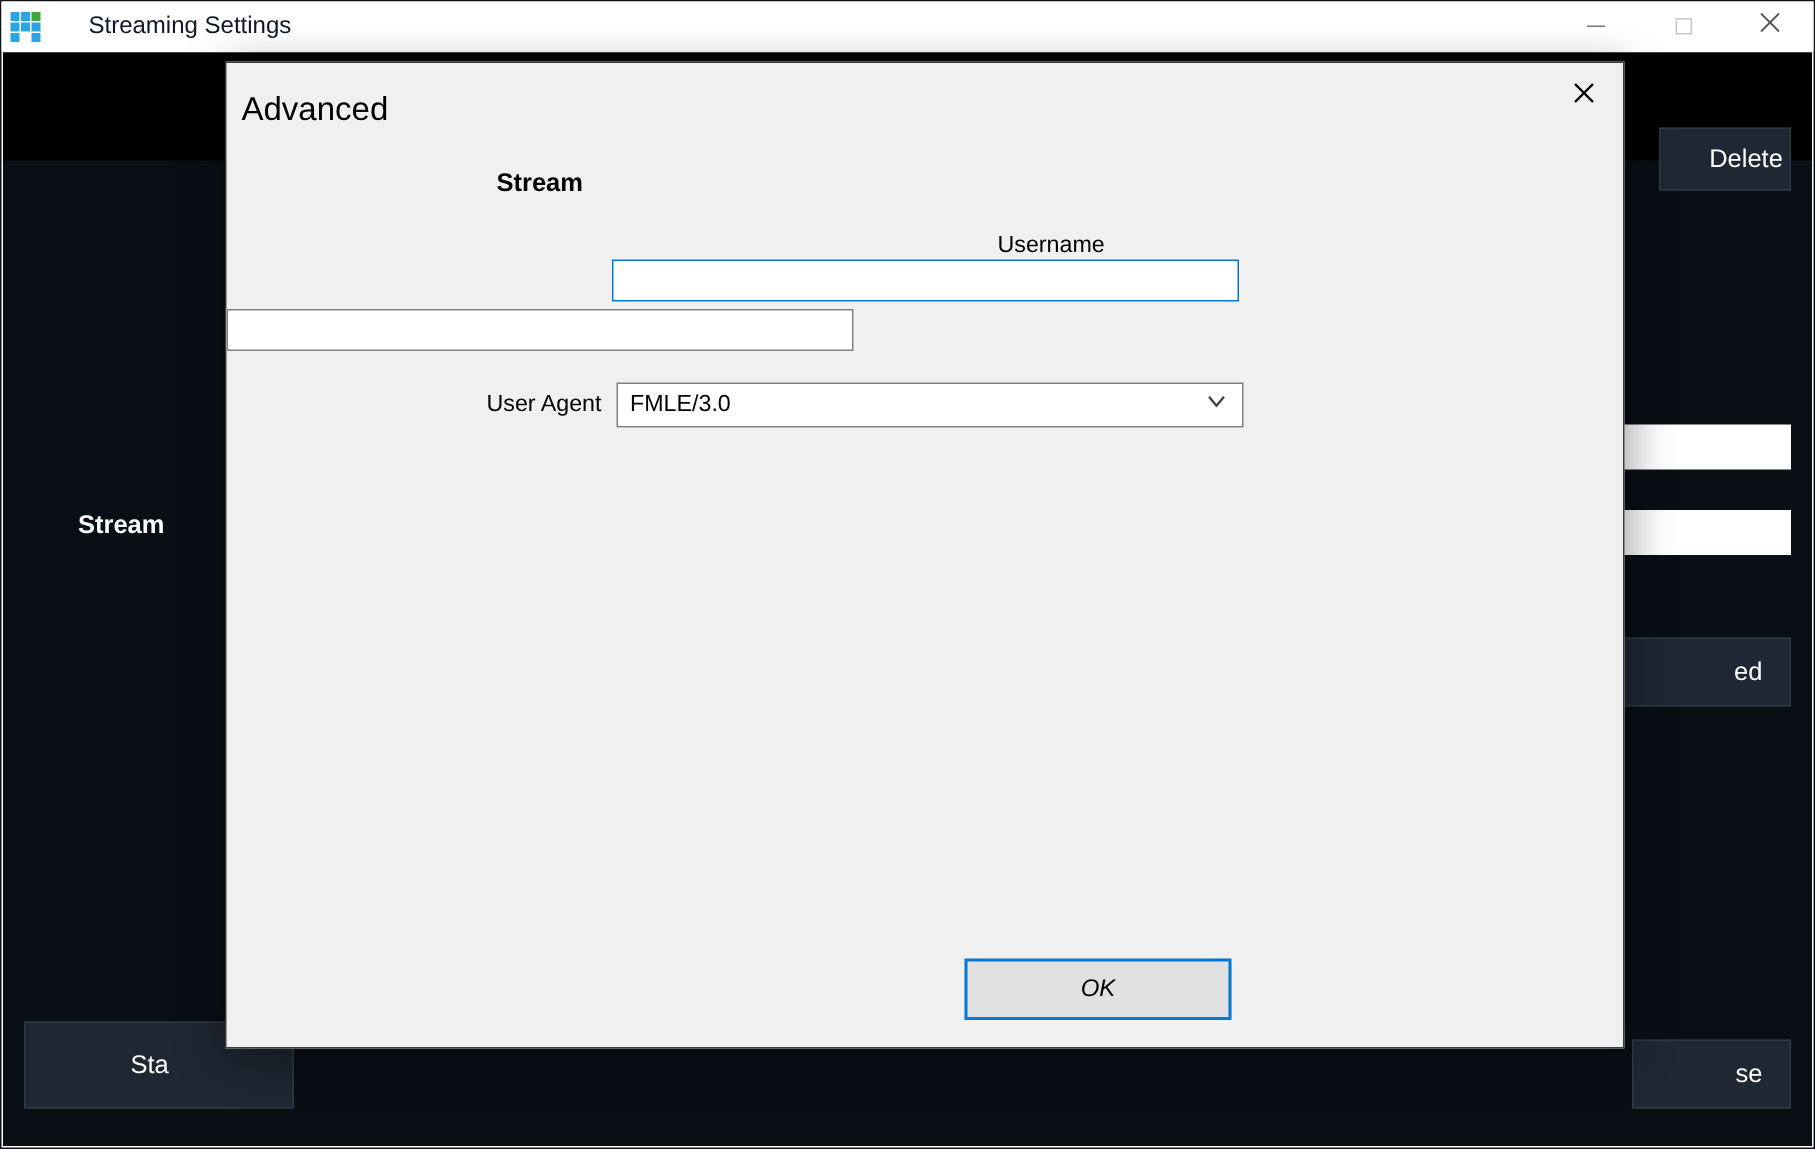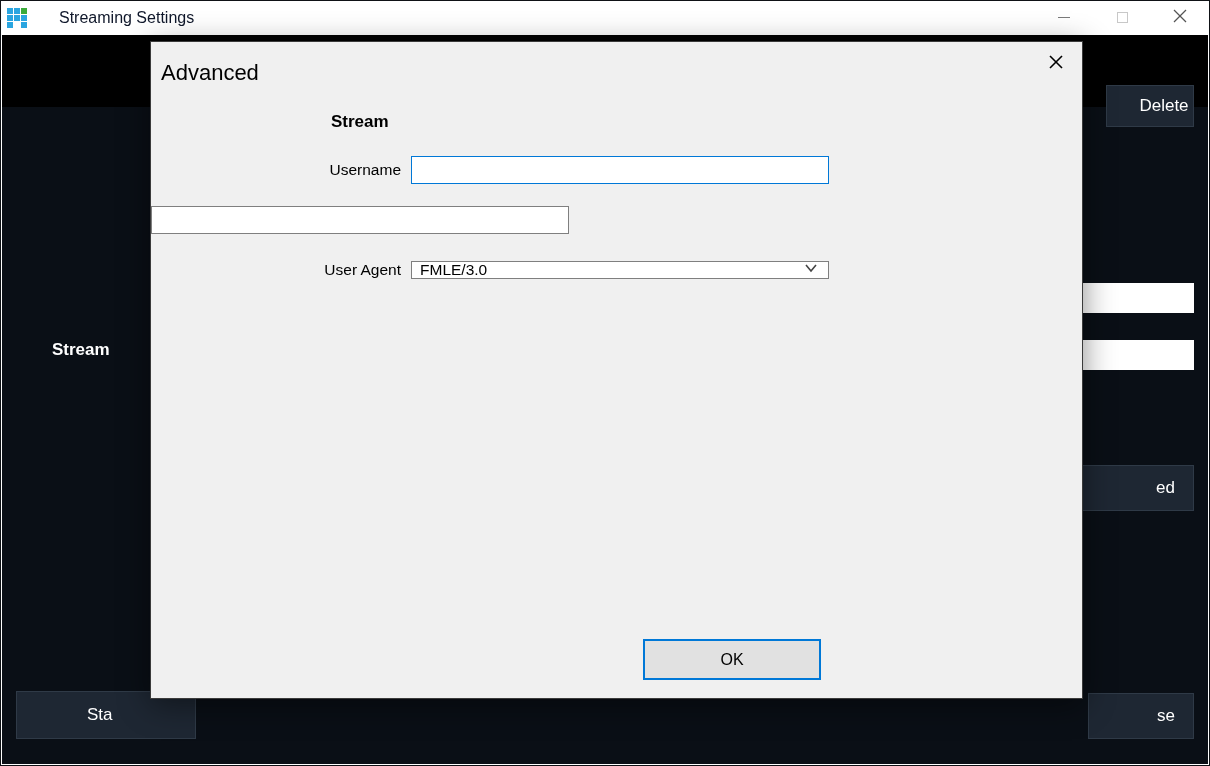--- a/index.html
+++ b/index.html
@@ -88,23 +88,23 @@
     position:absolute;
     background:#1e2733;
     border:1px solid #2f3a47;
     color:#ffffff;
     font-size:17px;
     display:flex; align-items:center; justify-content:center;
     box-sizing:border-box;
     padding-left:28px;
   }
   .delete-btn { top:50px; right:14px; width:88px; height:42px; }
-  .advanced-bg-btn { top:390px; right:14px; width:130px; height:46px; justify-content:flex-end; padding-right:18px;margin-top:40px;}
+  .advanced-bg-btn { top:390px; right:14px; width:130px; height:46px; justify-content:flex-end; padding-right:18px;}
   .close-bg-btn { bottom:25px; right:14px; width:106px; height:46px; justify-content:flex-end; padding-right:18px;}
-  .start-bg-btn { bottom:25px; left:14px; width:180px; height:48px; justify-content:flex-start; padding-left:70px;text-align:center;}
+  .start-bg-btn { bottom:25px; left:14px; width:180px; height:58px; justify-content:flex-start; padding-left:70px;text-align:center;}
 
   .stream-label {
     position:absolute;
     top:305px; left:50px;
     color:#ffffff;
     font-size:17px;
     font-weight:600;
   }
 
   .white-input-bg {
@@ -165,39 +165,39 @@
     text-align:right;
     padding-right:10px;
     font-size:15.5px;
     color:#000;
     box-sizing:border-box;
   }
   .form-row .ctl {
     position:relative;
   }
 
-  .row-username { top:113px; }
+  .row-username { top:113px;flex-direction:column; }
   .row-password { top:163px; }
   .row-useragent{ top:213px; }
 
   input.text-input {
     width:418px; height:28px;
     border:1px solid #7f7f7f;
     background:#ffffff;
     box-sizing:border-box;
     padding:2px 6px;
     font-size:15px;
     outline:none;
   }
   input.text-input.focused {
     border:1px solid #0078d7;
   }
 
   .combo {
-    width:418px; height:18px;
+    width:418px; height:30px;
     border:1px solid #7f7f7f;
     background:#ffffff;
     box-sizing:border-box;
     position:relative;
     display:flex; align-items:center;
     padding-left:8px;
     font-size:15.5px;
   }
   .combo .chev {
     position:absolute;
@@ -210,20 +210,21 @@
     position:absolute;
     bottom:18px;
     width:178px; height:41px;
     background:#e1e1e1;
     border:1px solid #adadad;
     box-sizing:border-box;
     font-size:16px;
     color:#000;
     display:flex; align-items:center; justify-content:center;
     cursor:pointer;
+    font-style:italic;
   }
   .dlg-btn.primary {
     border:2px solid #0078d7;
   }
   .btn-ok     { left: 492px; }
   .btn-cancel { left: 688px; }
 
 </style>
 </head>
 <body>

